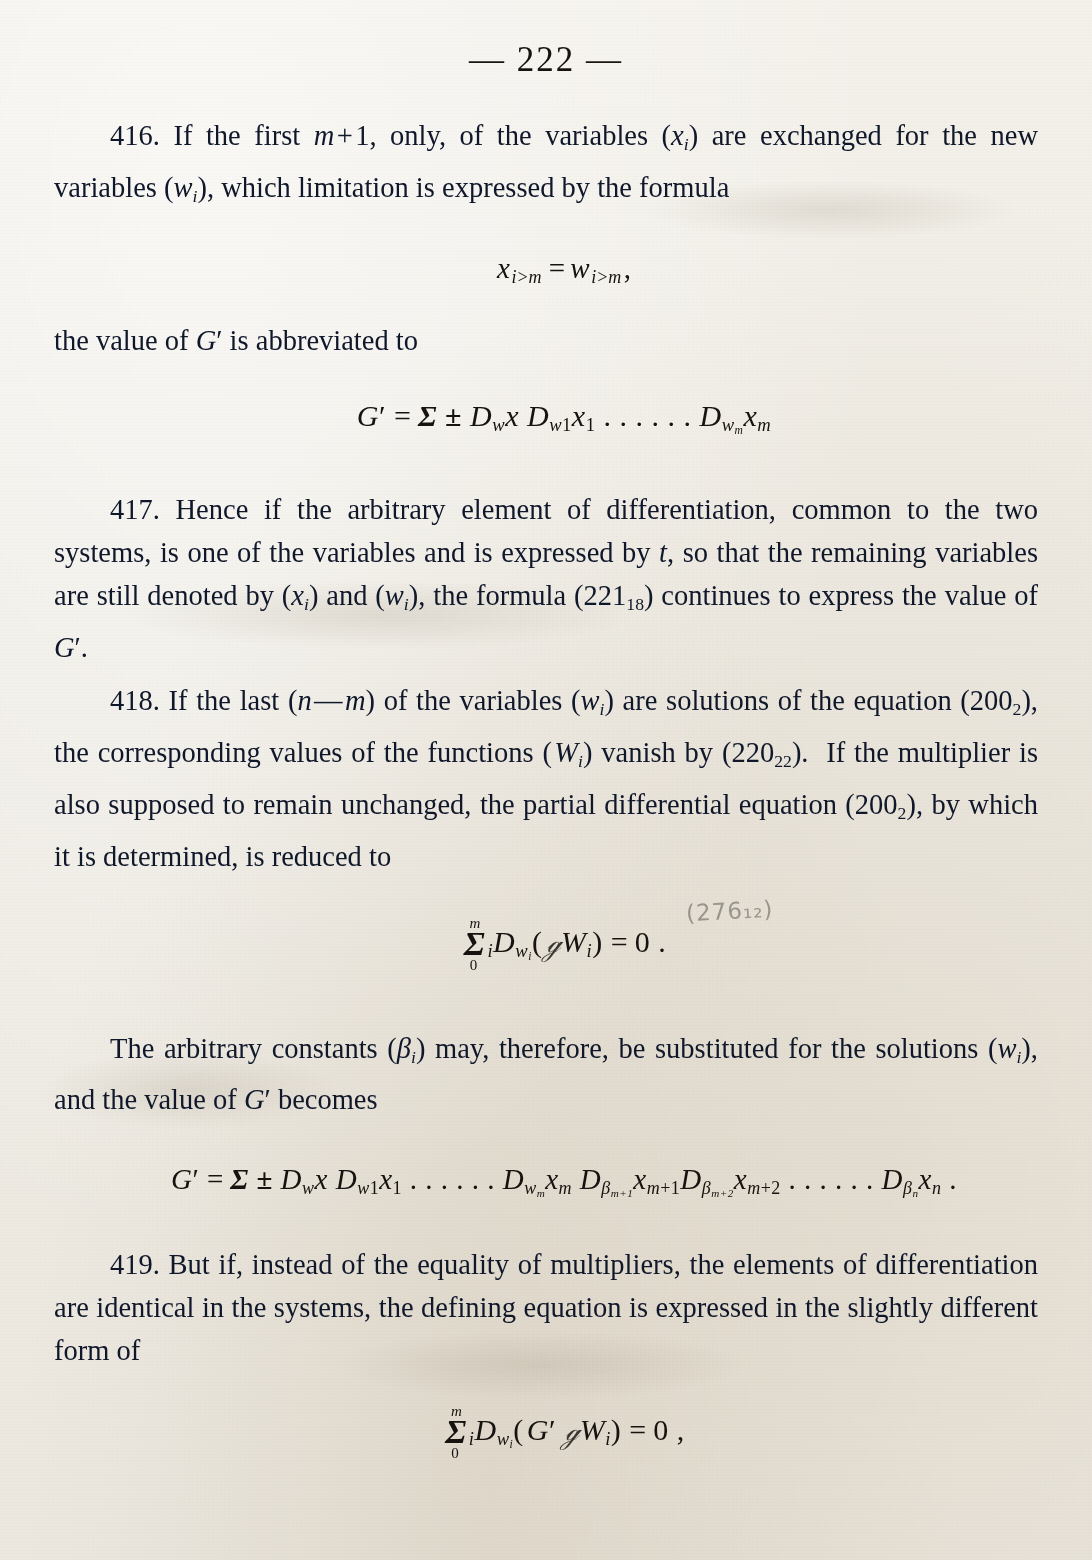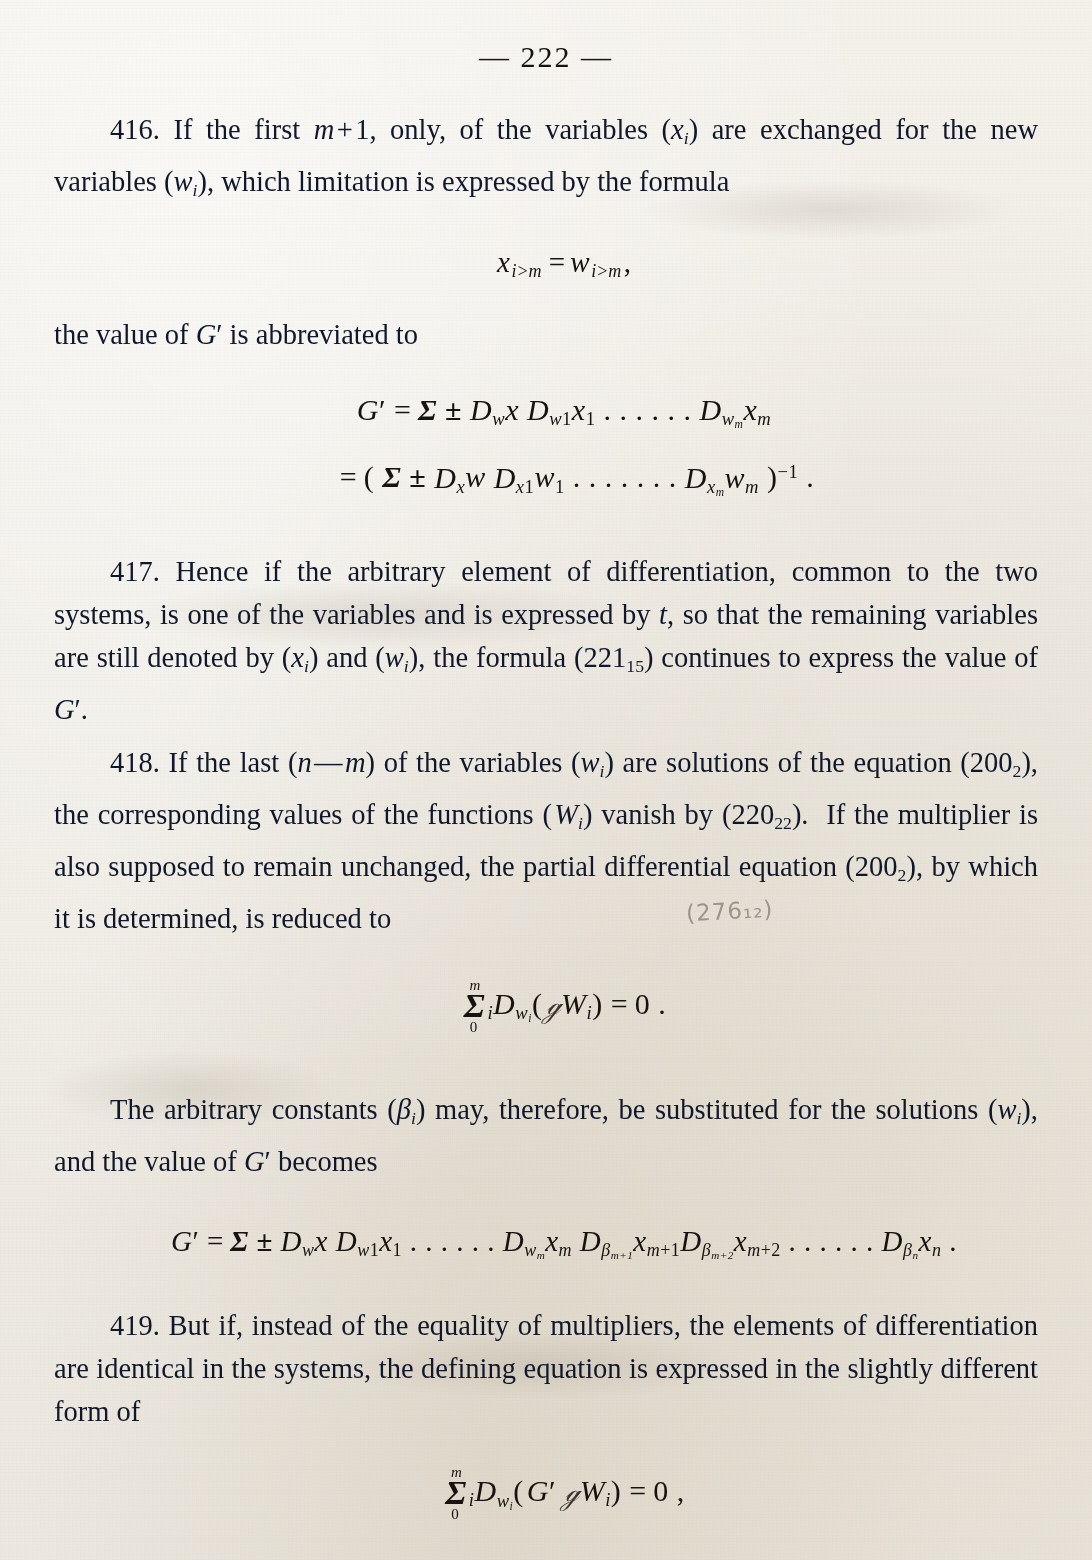--- a/index.html
+++ b/index.html
@@ -36,21 +36,21 @@
   }
   .content {
     position: absolute;
     left: 0; top: 0;
     width: 1092px;
     height: 1560px;
   }
 
   .page-number {
     text-align: center;
-    font-size: 30px;
+    font-size: 35px;
     letter-spacing: 2px;
     margin-top: 40px;
     color: #16120f;
   }
 
   .para {
     margin: 0 54px;
     font-size: 28.5px;
     line-height: 43px;
     text-align: justify;
@@ -176,31 +176,28 @@
   </div>
 
   <p class="para" style="margin-top:8px;">
     the value of <i>G</i>′ is abbreviated to
   </p>
 
   <div class="math-block bigeq" style="margin-top:30px;">
     <span class="mathline">
       <i>G</i>′ <span style="letter-spacing:-1px;">=</span> <b><i>Σ</i></b> <b>±</b> <i>D<sub>w</sub></i><i>x</i> <i>D<sub>w</sub></i><sub class="up">1</sub><i>x</i><sub class="up">1</sub> . . . . . . <i>D<sub>w<sub>m</sub></sub></i><i>x<sub>m</sub></i>
     </span>
-    <span class="mathline" style="margin-left:26px;">
-      <span style="letter-spacing:-1px;">=</span> ( <b><i>Σ</i></b> <b>±</b> <i>D<sub>x</sub></i><i>w</i> <i>D<sub>x</sub></i><sub class="up">1</sub><i>w</i><sub class="up">1</sub> . . . . . . . <i>D<sub>x<sub>m</sub></sub></i><i>w<sub>m</sub></i> )<sup>−1</sup> .
-    </span>
   </div>
 
   <p class="para" style="margin-top:34px;">
     <span class="lead">417.</span>
     Hence if the arbitrary element of differentiation, common
     to the two systems, is one of the variables and is expressed by
     <i>t</i>, so that the remaining variables are still denoted by (<i>x<sub>i</sub></i>) and (<i>w<sub>i</sub></i>),
-    the formula (221<sub class="up">15</sub>) continues to express the value of <i>G</i>′.
+    the formula (221<sub class="up">18</sub>) continues to express the value of <i>G</i>′.
   </p>
 
   <p class="para tight">
     <span class="lead">418.</span>
     If the last (<i>n</i> — <i>m</i>) of the variables (<i>w<sub>i</sub></i>) are solutions of
     the equation (200<sub class="up">2</sub>), the corresponding values of the functions ( <i>W<sub>i</sub></i>)
     vanish by (220<sub class="up">22</sub>).&nbsp;&nbsp;If the multiplier is also supposed to remain
     unchanged, the partial differential equation (200<sub class="up">2</sub>), by which it is
     determined, is reduced to
   </p>

